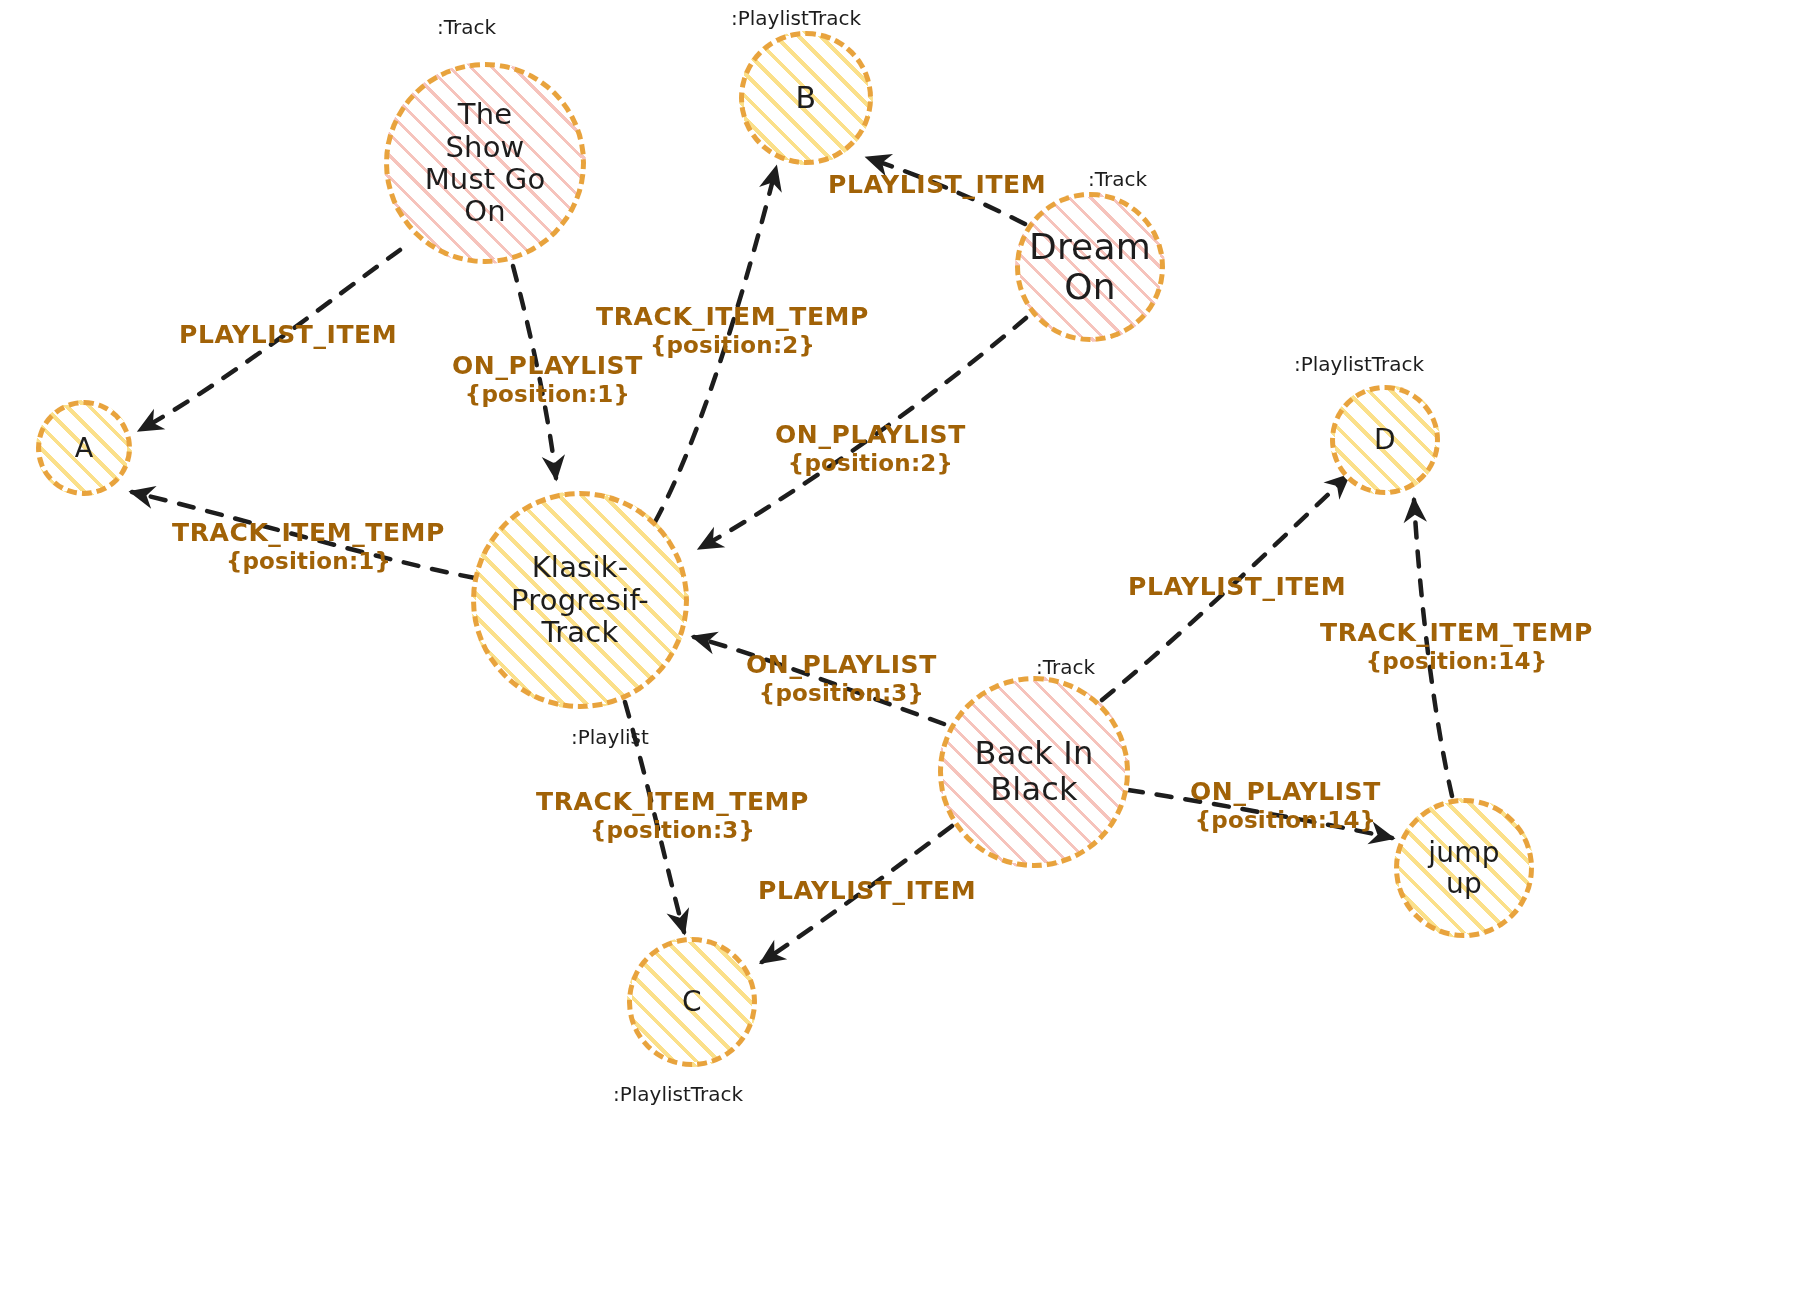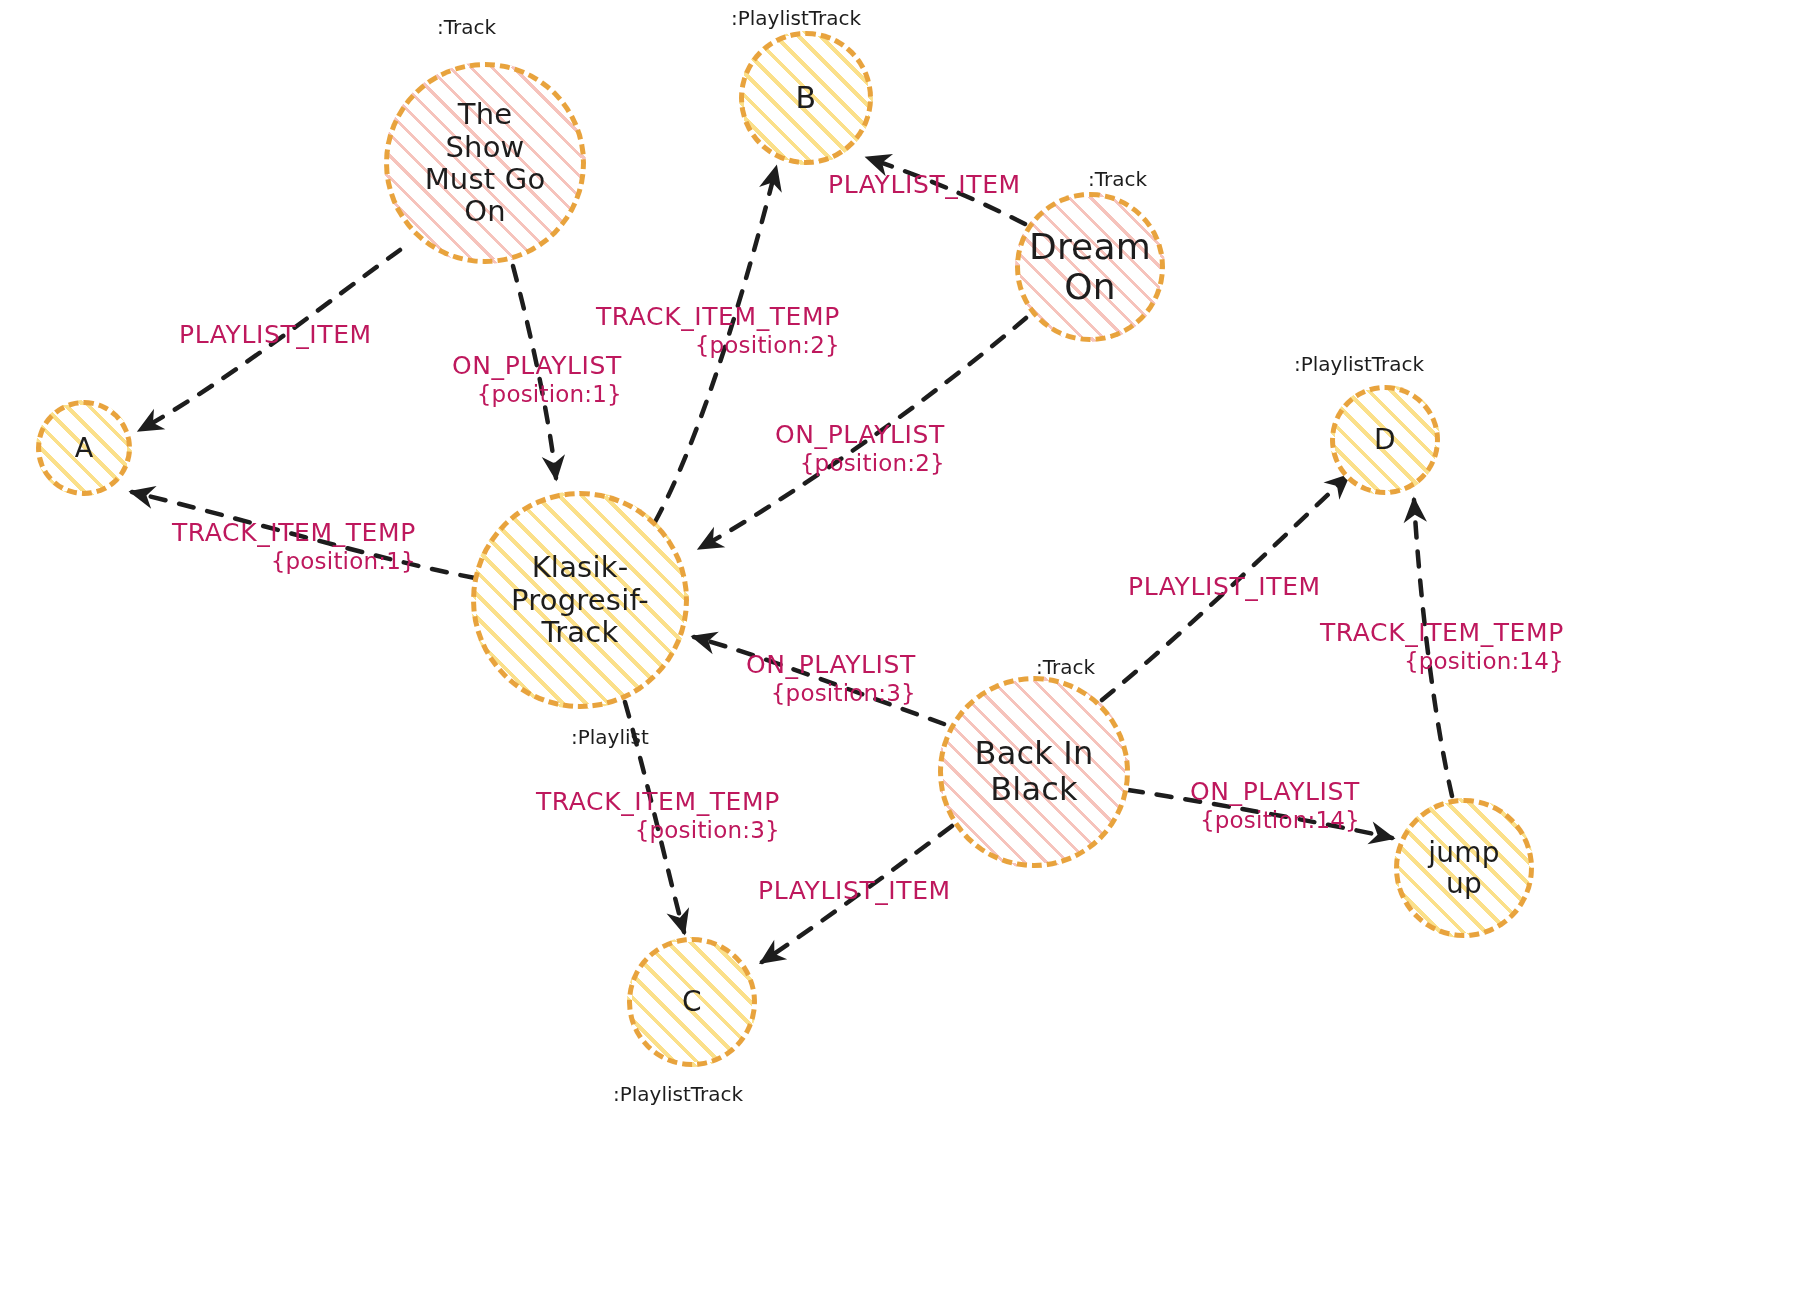--- a/index.html
+++ b/index.html
@@ -68,27 +68,27 @@
   .type-label {
     position: absolute;
     color: #1d1d1d;
     font-family: "DejaVu Sans", sans-serif;
     font-size: 20px;
     font-weight: 400;
     white-space: nowrap;
   }
   .edge-label {
     position: absolute;
-    color: #be185d;
+    color: #a16207;
     font-family: "DejaVu Sans", sans-serif;
     font-size: 25px;
-    font-weight: 400;
+    font-weight: 700;
     letter-spacing: 0.6px;
     white-space: pre-line;
-    text-align: right;
+    text-align: center;
     line-height: 1.2;
   }
   .edge-label .props {
     font-size: 23px;
     letter-spacing: 0.2px;
   }
 </style>
 </head>
 <body>
 

